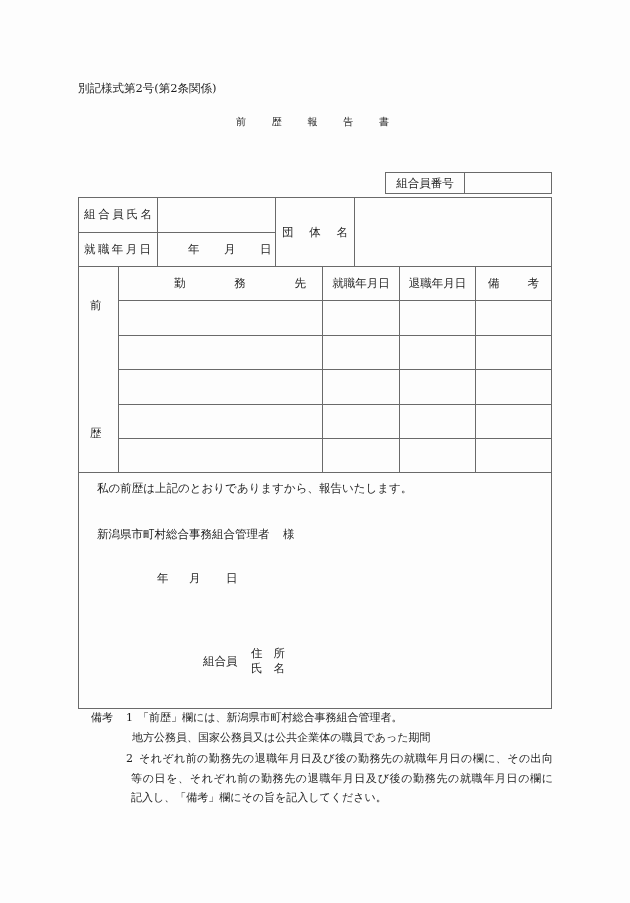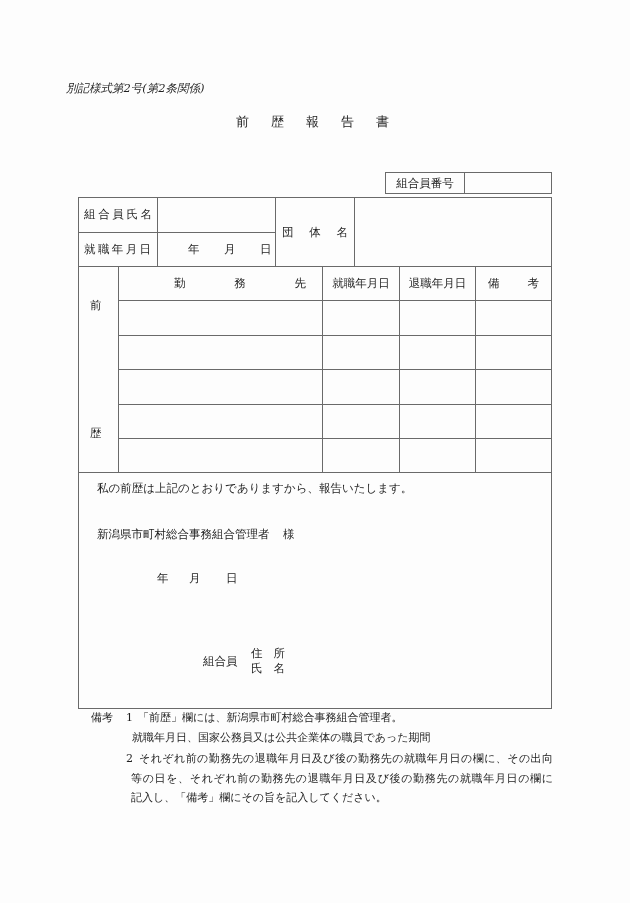--- a/index.html
+++ b/index.html
@@ -22,28 +22,28 @@
     .n { font-size: 11px; }
     .spread { text-align: justify; text-align-last: justify; }
     .ctr { text-align: center; font-family: Liberation Serif, serif; }
     .line { position: absolute; background: #6a6a6a; }
     .box {
       position: absolute;
       border: 1px solid #6a6a6a;
       box-sizing: border-box;
     }
     .cell { position: absolute; box-sizing: border-box; }
-    .title { font-size: 13px; }
+    .title { font-size: 10px; }
   </style>
 </head>
 <body>
 
 <div id="page">
 
-  <div class="t" style="left:66px; top:81px;font-style:italic;">別記様式第2号(第2条関係)</div>
+  <div class="t" style="left:78px; top:81px;">別記様式第2号(第2条関係)</div>
   <div class="t title spread" style="left:236px; top:115px; width:153px;">前歴報告書</div>
 
   <div class="box" style="left:385px; top:172px; width:167px; height:22px;">
     <div class="line" style="left:78px; top:0; width:1px; height:20px;"></div>
   </div>
   <div class="t ctr" style="left:386px; top:176px; width:78px;">組合員番号</div>
   <div class="cell t" style="left:465px; top:176px; width:86px;"></div>
 
   <div class="box" style="left:78px; top:197px; width:474px; height:512px;"></div>
 
@@ -130,21 +130,21 @@
     <div class="t" style="left:203px; top:654px;">組合員</div>
     <div class="t spread" style="left:251px; top:646px; width:34px;">住所</div>
     <div class="t spread" style="left:251px; top:661px; width:34px;">氏名</div>
   </div>
 
   <div>
     <div class="t n" style="left:91px; top:711px;">備考</div>
 
     <div class="t n" style="left:126px; top:711px;">1</div>
     <div class="t n" style="left:138px; top:711px;">「前歴」欄には、新潟県市町村総合事務組合管理者。</div>
-    <div class="t n" style="left:132px; top:731px;">就職年月日、国家公務員又は公共企業体の職員であった期間</div>
+    <div class="t n" style="left:132px; top:731px;">地方公務員、国家公務員又は公共企業体の職員であった期間</div>
 
     <div class="t n" style="left:126px; top:752px;">2</div>
     <div class="t n spread" style="left:139px; top:752px; width:414px;">それぞれ前の勤務先の退職年月日及び後の勤務先の就職年月日の欄に、その出向</div>
     <div class="t n spread" style="left:131px; top:772px; width:422px;">等の日を、それぞれ前の勤務先の退職年月日及び後の勤務先の就職年月日の欄に</div>
     <div class="t n" style="left:131px; top:791px;">記入し、「備考」欄にその旨を記入してください。</div>
   </div>
 
 </div>
 
 </body></html>

